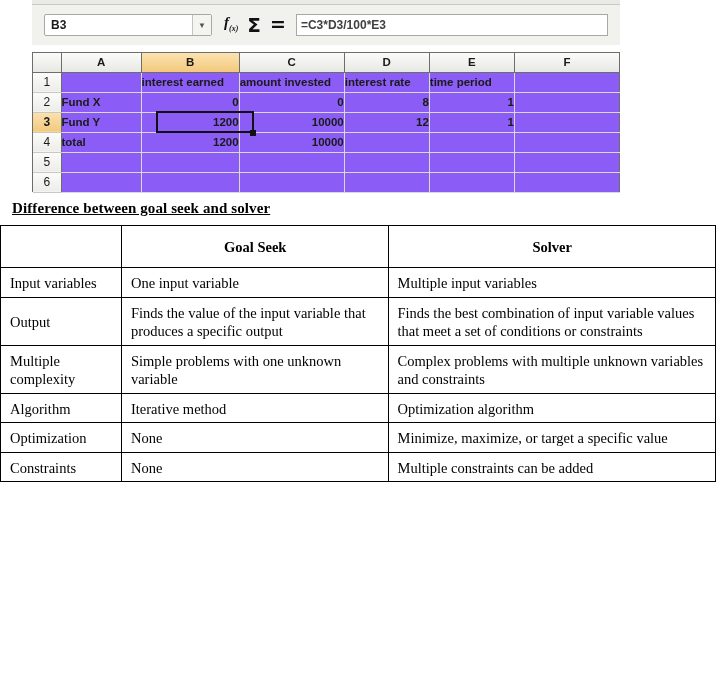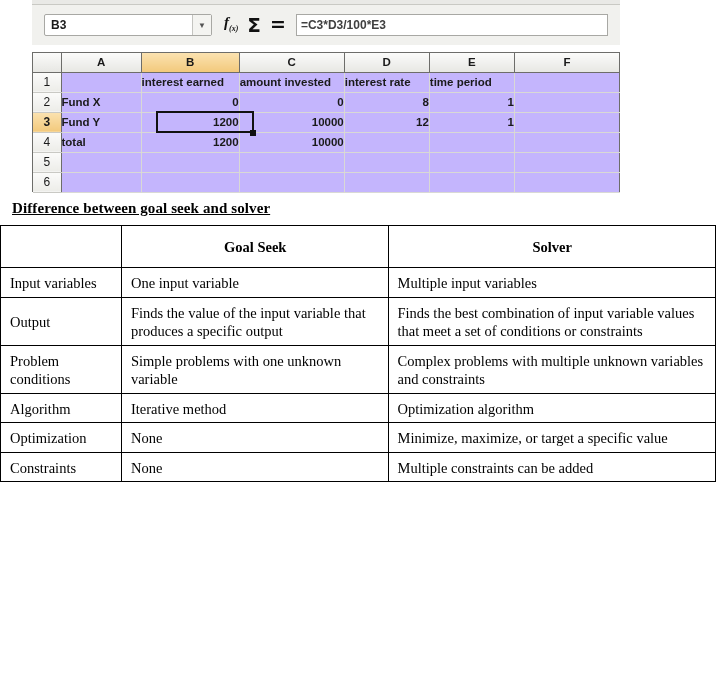--- a/index.html
+++ b/index.html
@@ -188,21 +188,21 @@
   .rowhead.active {
     background: linear-gradient(#fbe2b0, #f2c97c);
     font-weight: bold;
   }
   .cell {
     border-right: 1px solid #d9d9d5;
     border-bottom: 1px solid #d9d9d5;
     height: 20px;
     vertical-align: middle;
     padding: 0 3px;
-    background: #c4b5fd;
+    background: #8b5cf6;
     white-space: nowrap;
     overflow: hidden;
   }
   .cell.num { text-align: right; }
   .cell.txt { text-align: left; }
   .cell.lastcol { border-right: 1px solid #6d6d6a; }
 
   .selbox {
     position: absolute;
     left: 156px;
@@ -402,21 +402,21 @@
     <td class="colB">Multiple input variables</td>
   </tr>
 
   <tr>
     <td class="feature">Output</td>
     <td class="colA">Finds the value of the input variable that produces a specific output</td>
     <td class="colB">Finds the best combination of input variable values that meet a set of conditions or constraints</td>
   </tr>
 
   <tr>
-    <td class="feature">Problem conditions</td>
+    <td class="feature">Multiple complexity</td>
     <td class="colA">Simple problems with one unknown variable</td>
     <td class="colB">Complex problems with multiple unknown variables and constraints</td>
   </tr>
 
   <tr>
     <td class="feature">Algorithm</td>
     <td class="colA">Iterative method</td>
     <td class="colB">Optimization algorithm</td>
   </tr>
 

